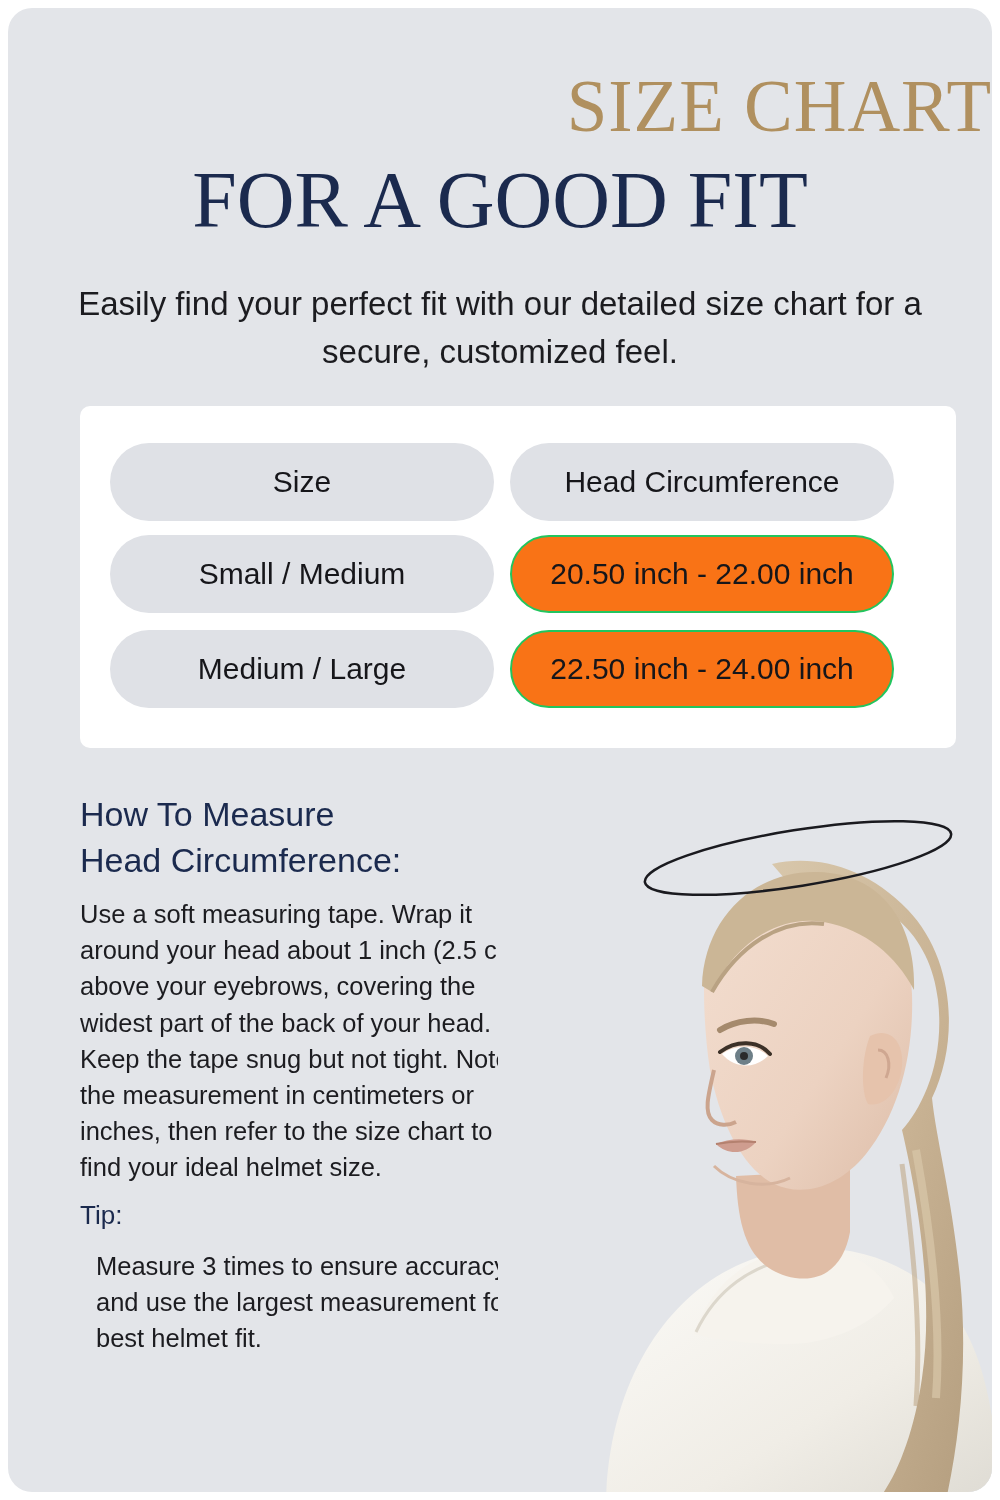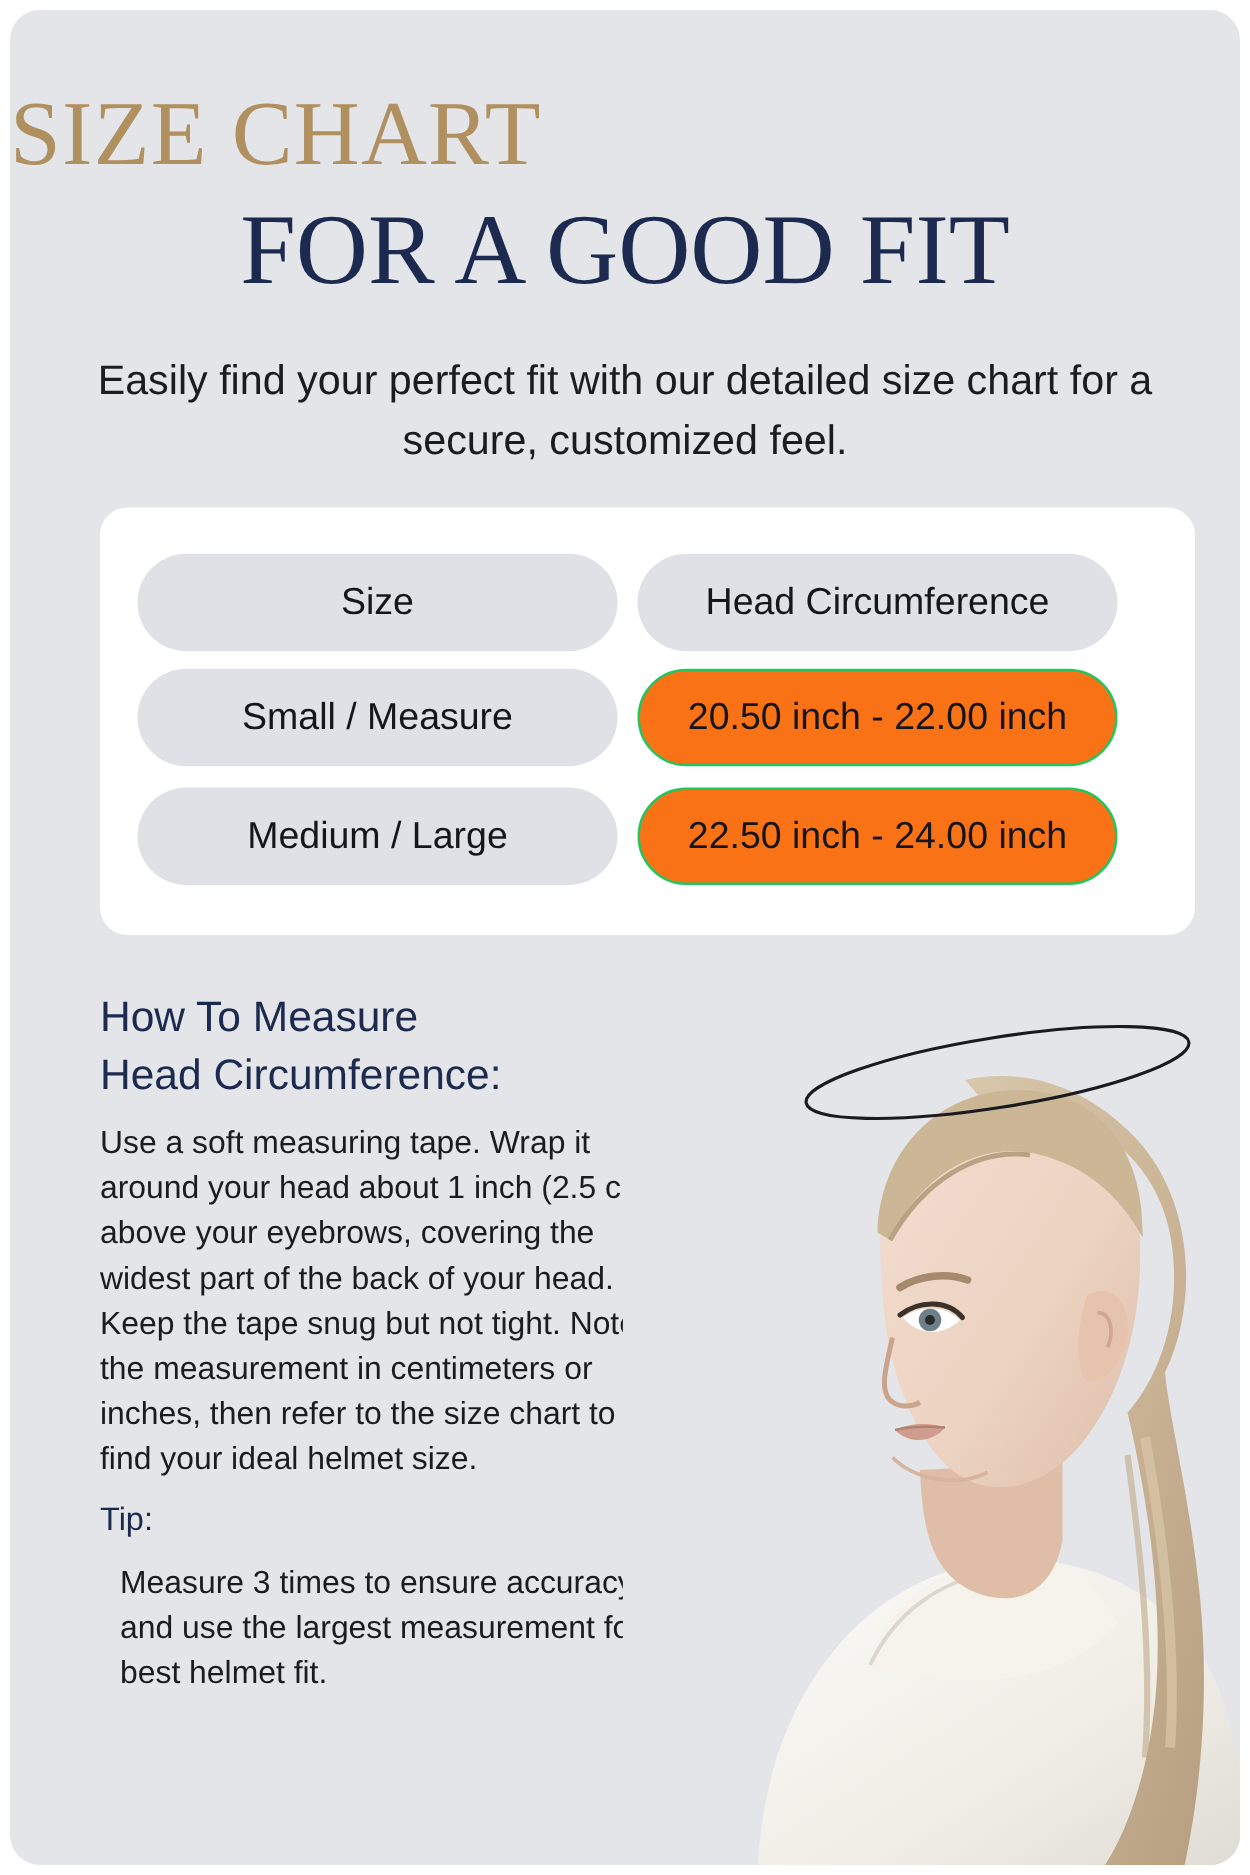--- a/index.html
+++ b/index.html
@@ -28,21 +28,21 @@
     border-radius: 24px;
     overflow: hidden;
   }
 
   
   .title-main {
     position: absolute;
     left: 0;
     top: 62px;
     width: 984px;
-    text-align: left;
+    text-align: right;
     font-family: "Liberation Serif", serif;
     font-size: 73px;
     letter-spacing: 1px;
     color: #b0905f;
     line-height: 1.0;
     font-weight: 400;
   }
   .title-sub {
     position: absolute;
     left: 0;
@@ -68,21 +68,21 @@
   }
 
   
   .table-panel {
     position: absolute;
     left: 72px;
     top: 398px;
     width: 876px;
     height: 342px;
     background: #ffffff;
-    border-radius: 22px;
+    border-radius: 10px;
   }
   .trow {
     position: absolute;
     left: 0;
     width: 840px;
     height: 78px;
     display: flex;
   }
   .trow-0 { top: 37px; }
   .trow-1 { top: 129px; }
@@ -172,21 +172,21 @@
     <div class="intro">Easily find your perfect fit with our detailed size chart for a secure, customized feel.</div>
 
     <div class="table-panel">
 
       <div class="trow trow-0">
         <div class="cell cell-size">Size</div>
         <div class="cell cell-circ header">Head Circumference</div>
       </div>
 
       <div class="trow trow-1">
-        <div class="cell cell-size">Small / Measure</div>
+        <div class="cell cell-size">Small / Medium</div>
         <div class="cell cell-circ value">20.50 inch - 22.00 inch</div>
       </div>
 
       <div class="trow trow-2">
         <div class="cell cell-size">Medium / Large</div>
         <div class="cell cell-circ value">22.50 inch  - 24.00 inch</div>
       </div>
 
     </div>
 

